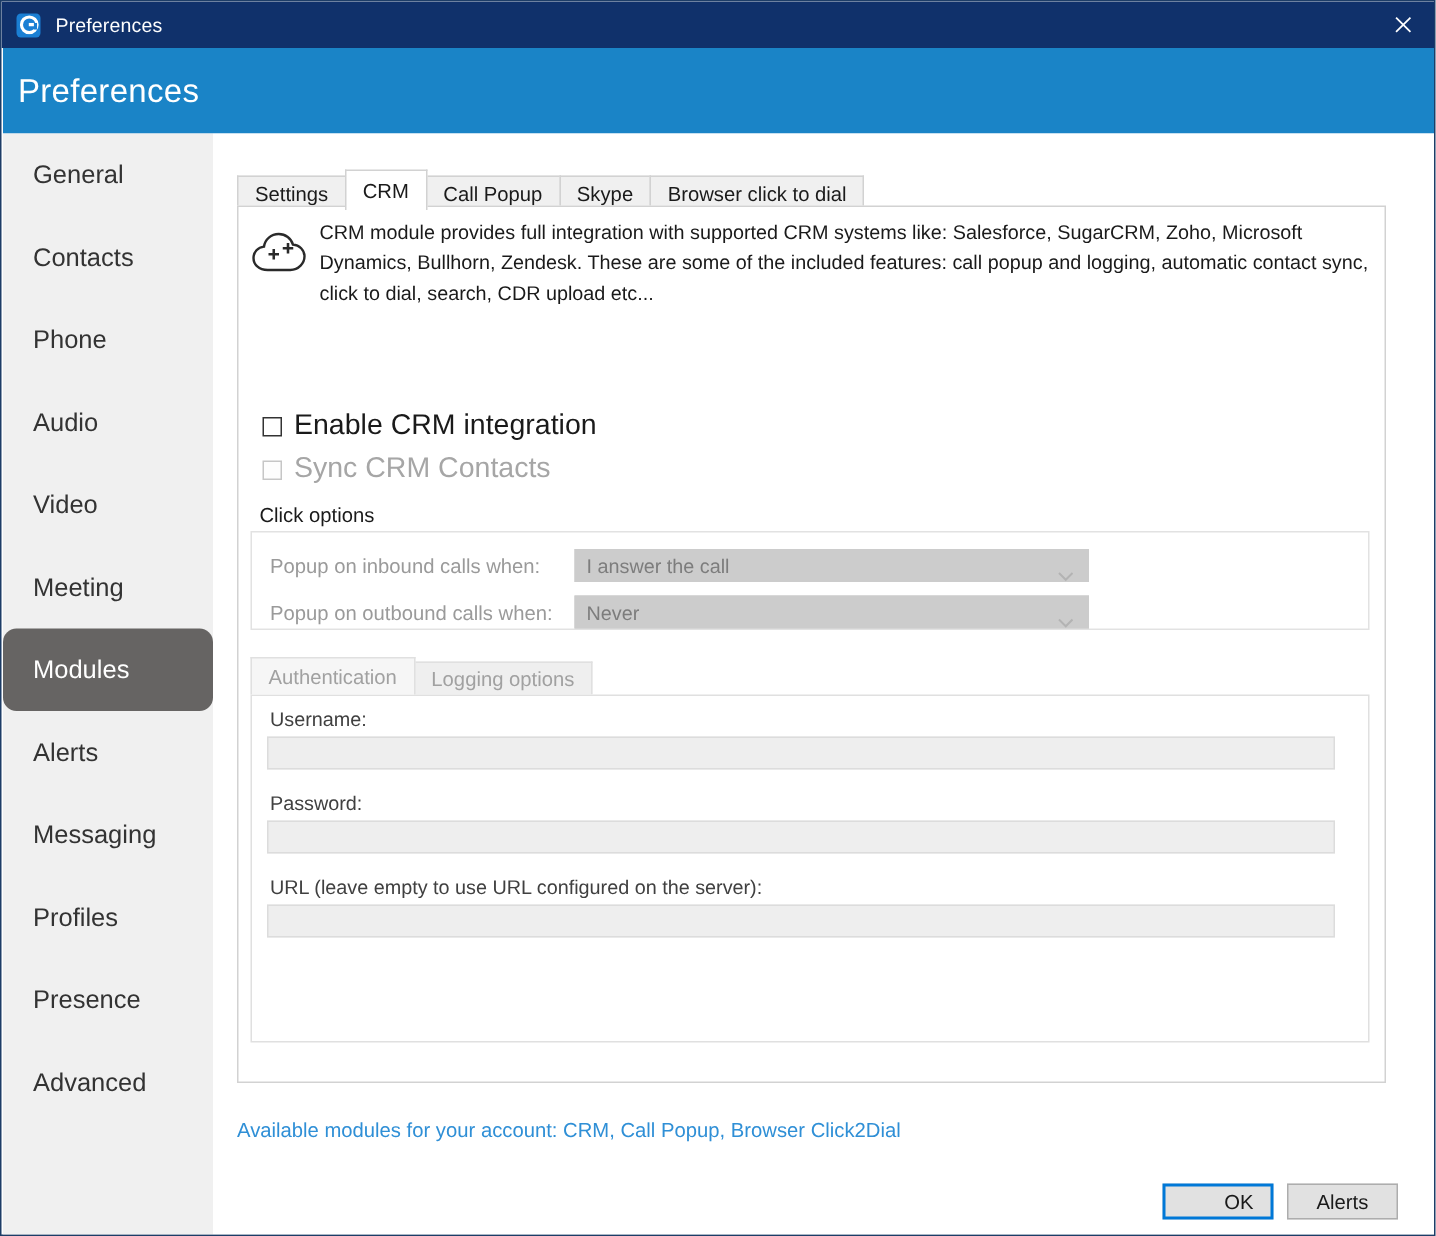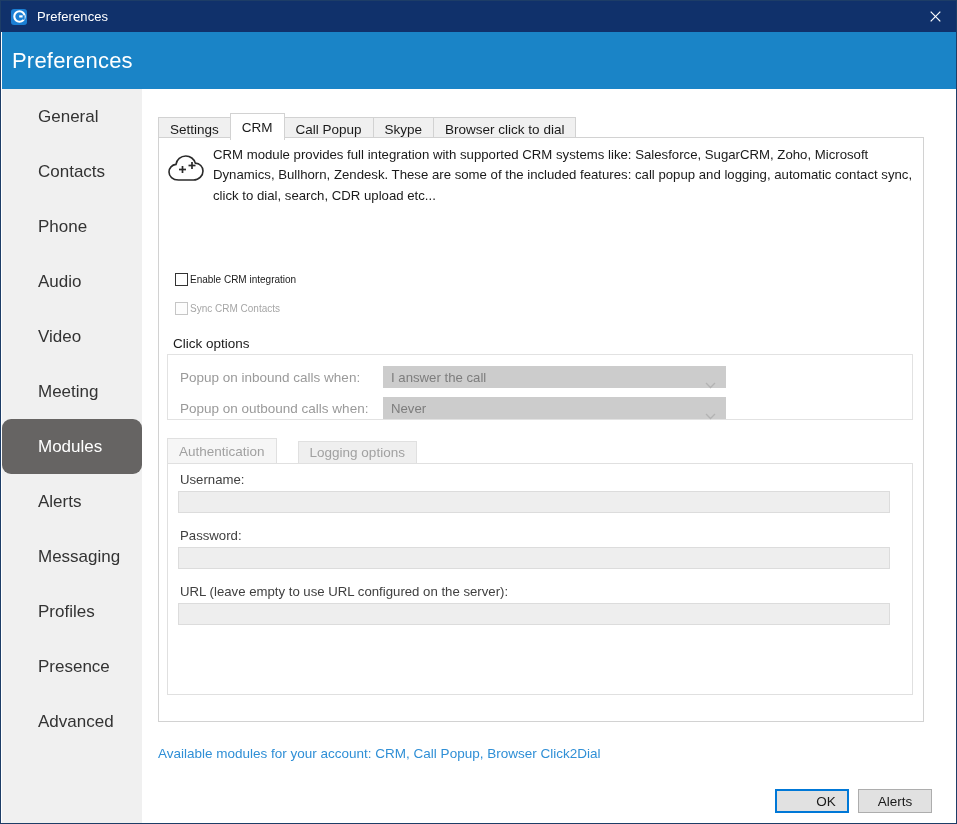--- a/index.html
+++ b/index.html
@@ -87,21 +87,21 @@
     position: absolute;
     left: 1px; top: 88px;
     width: 140px;
     height: 734px;
     background: #f0f0f0;
   }
   .nav-item {
     height: 55px;
     display: flex;
     align-items: center;
-    padding-left: 36px;
+    padding-left: 20px;
     box-sizing: border-box;
     font-size: 17px;
     color: #333333;
     cursor: default;
   }
   .nav-item.selected {
     background: #666463;
     color: #ffffff;
     border-radius: 9px;
   }
@@ -188,22 +188,22 @@
     box-sizing: border-box;
     border: 1px solid #333333;
     background: #ffffff;
     flex: none;
   }
   .cbox.disabled {
     border-color: #c6c6c6;
     background: #fdfdfd;
   }
   .checklabel {
-    margin-left: 2px;
-    font-size: 10px;
+    margin-left: 8px;
+    font-size: 19px;
     color: #1a1a1a;
   }
   .checklabel.disabled { color: #a6a6a6; }
 
   #row-enable { top: 135px; }
   #row-sync   { top: 164px; }
 
   
   #popup-label {
     position: absolute;
@@ -255,21 +255,20 @@
     margin-top: -2px;
   }
 
   
   #inner-tabstrip {
     position: absolute;
     left: 8px; top: 300px;
     height: 25px;
     display: flex;
     align-items: flex-end;
-    gap: 22px;
   }
   .inner-tab {
     height: 22px;
     padding: 0 11px;
     box-sizing: border-box;
     background: #efefef;
     border: 1px solid #e0e0e0;
     border-bottom: none;
     font-size: 13.5px;
     color: #a1a1a1;

